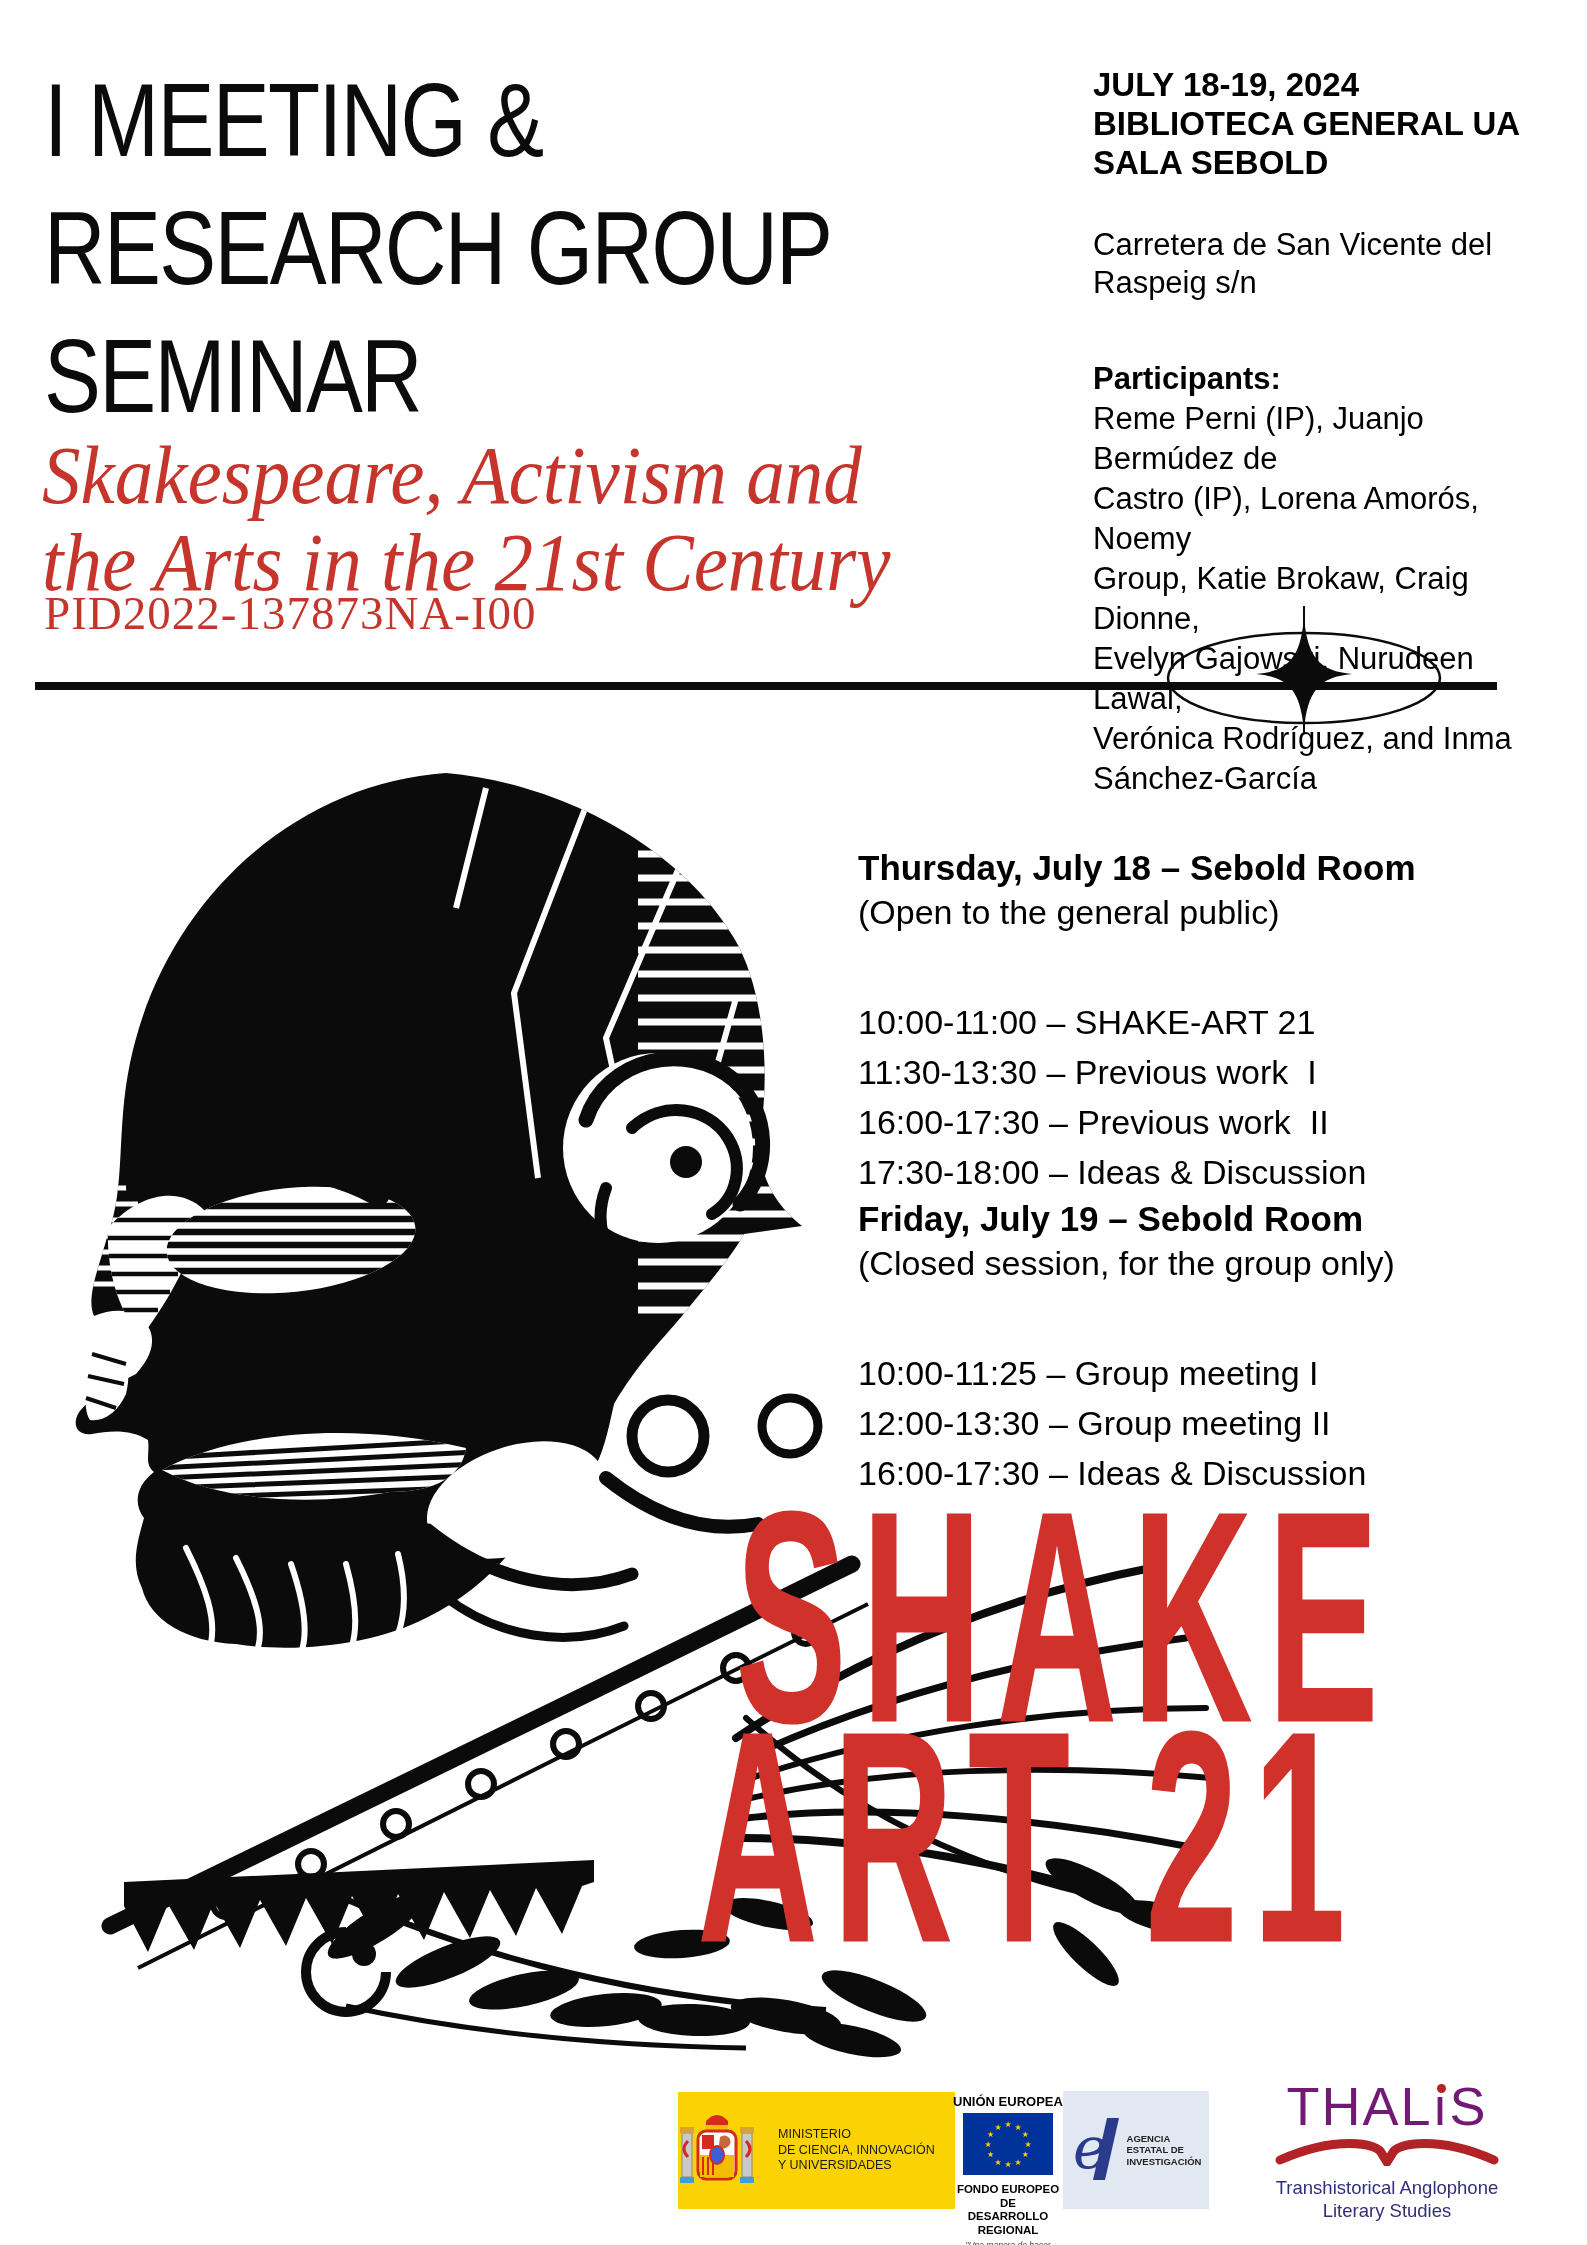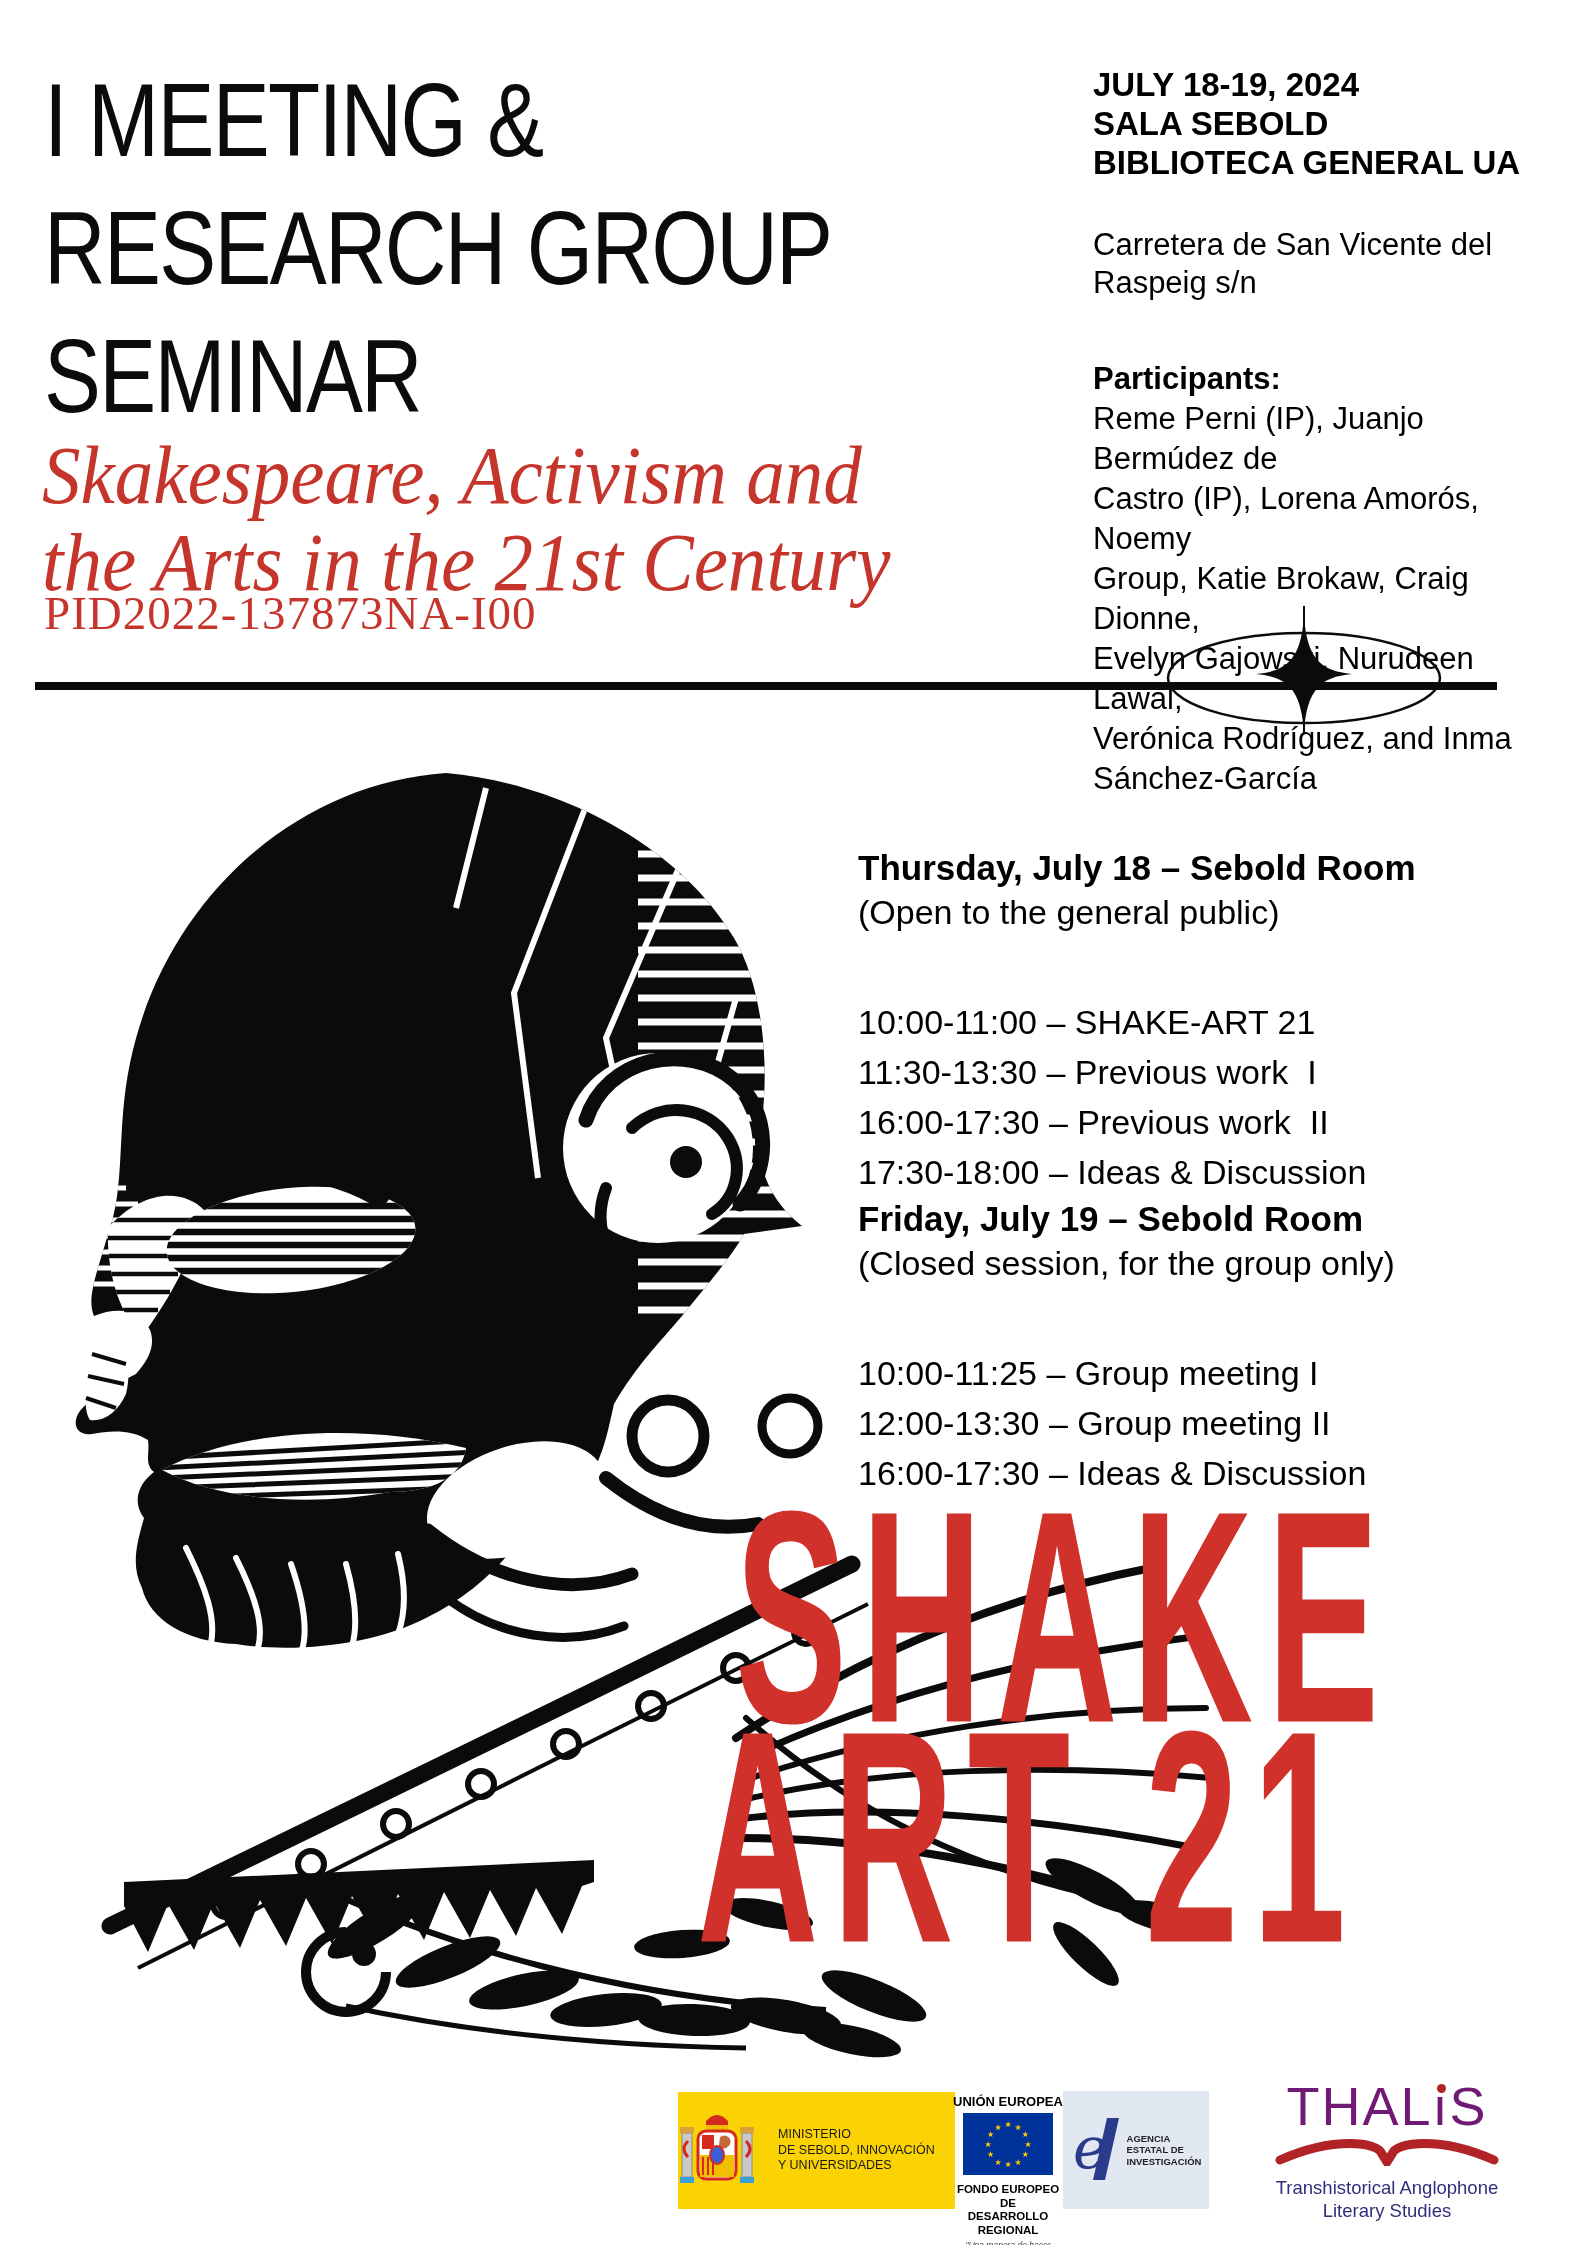--- a/index.html
+++ b/index.html
@@ -75,22 +75,22 @@
   </div>
 
   <div class="abs subtitle-block">
     <div>Skakespeare, Activism and</div>
     <div>the Arts in the 21st Century</div>
   </div>
   <div class="abs pid-line">PID2022-137873NA-I00</div>
 
   <div class="abs date-block">
     <div>JULY 18-19, 2024</div>
+    <div>BIBLIOTECA GENERAL UA</div>
     <div>SALA SEBOLD</div>
-    <div>BIBLIOTECA GENERAL UA</div>
   </div>
   <div class="abs address-block">
     <div>Carretera de San Vicente del</div>
     <div>Raspeig s/n</div>
   </div>
   <div class="abs participants-block">
     <div class="participants-label">Participants:</div>
     <div>Reme Perni (IP), Juanjo Bermúdez de</div>
     <div>Castro (IP), Lorena Amorós, Noemy</div>
     <div>Group, Katie Brokaw, Craig Dionne,</div>
@@ -247,21 +247,21 @@
       <rect x="39" y="48" width="17" height="22" fill="#f1bf00"></rect>
       <path d="M24,50 h2 v18 h-2 Z M29,50 h2 v18 h-2 Z M34,50 h2 v18 h-2 Z" fill="#d52b1e"></path>
       <rect x="24" y="28" width="12" height="14" fill="#d52b1e"></rect>
       <path d="M42,30 q6,-4 10,2 q2,6 -4,9 q-6,2 -7,-3 Z" fill="#c46a3a"></path>
       <ellipse cx="39" cy="48" rx="7" ry="9" fill="#3a5fd8" stroke="#d52b1e" stroke-width="2"></ellipse>
       <path d="M10,34 q-8,8 0,16" stroke="#d52b1e" stroke-width="3" fill="none"></path>
       <path d="M68,34 q8,8 0,16" stroke="#d52b1e" stroke-width="3" fill="none"></path>
     </svg>
     <div class="ministerio-text">
       <div>MINISTERIO</div>
-      <div>DE SEBOLD, INNOVACIÓN</div>
+      <div>DE CIENCIA, INNOVACIÓN</div>
       <div>Y UNIVERSIDADES</div>
     </div>
   </div>
 
   <div class="abs eu-block">
     <div class="eu-header">UNIÓN EUROPEA</div>
     <svg class="eu-flag" width="90" height="62" viewBox="0 0 90 62">
       <rect width="90" height="62" fill="#003399"></rect>
       <g fill="#ffcc00" font-family="DejaVu Sans, sans-serif" font-size="8" text-anchor="middle">
         <text x="45" y="14">★</text>

